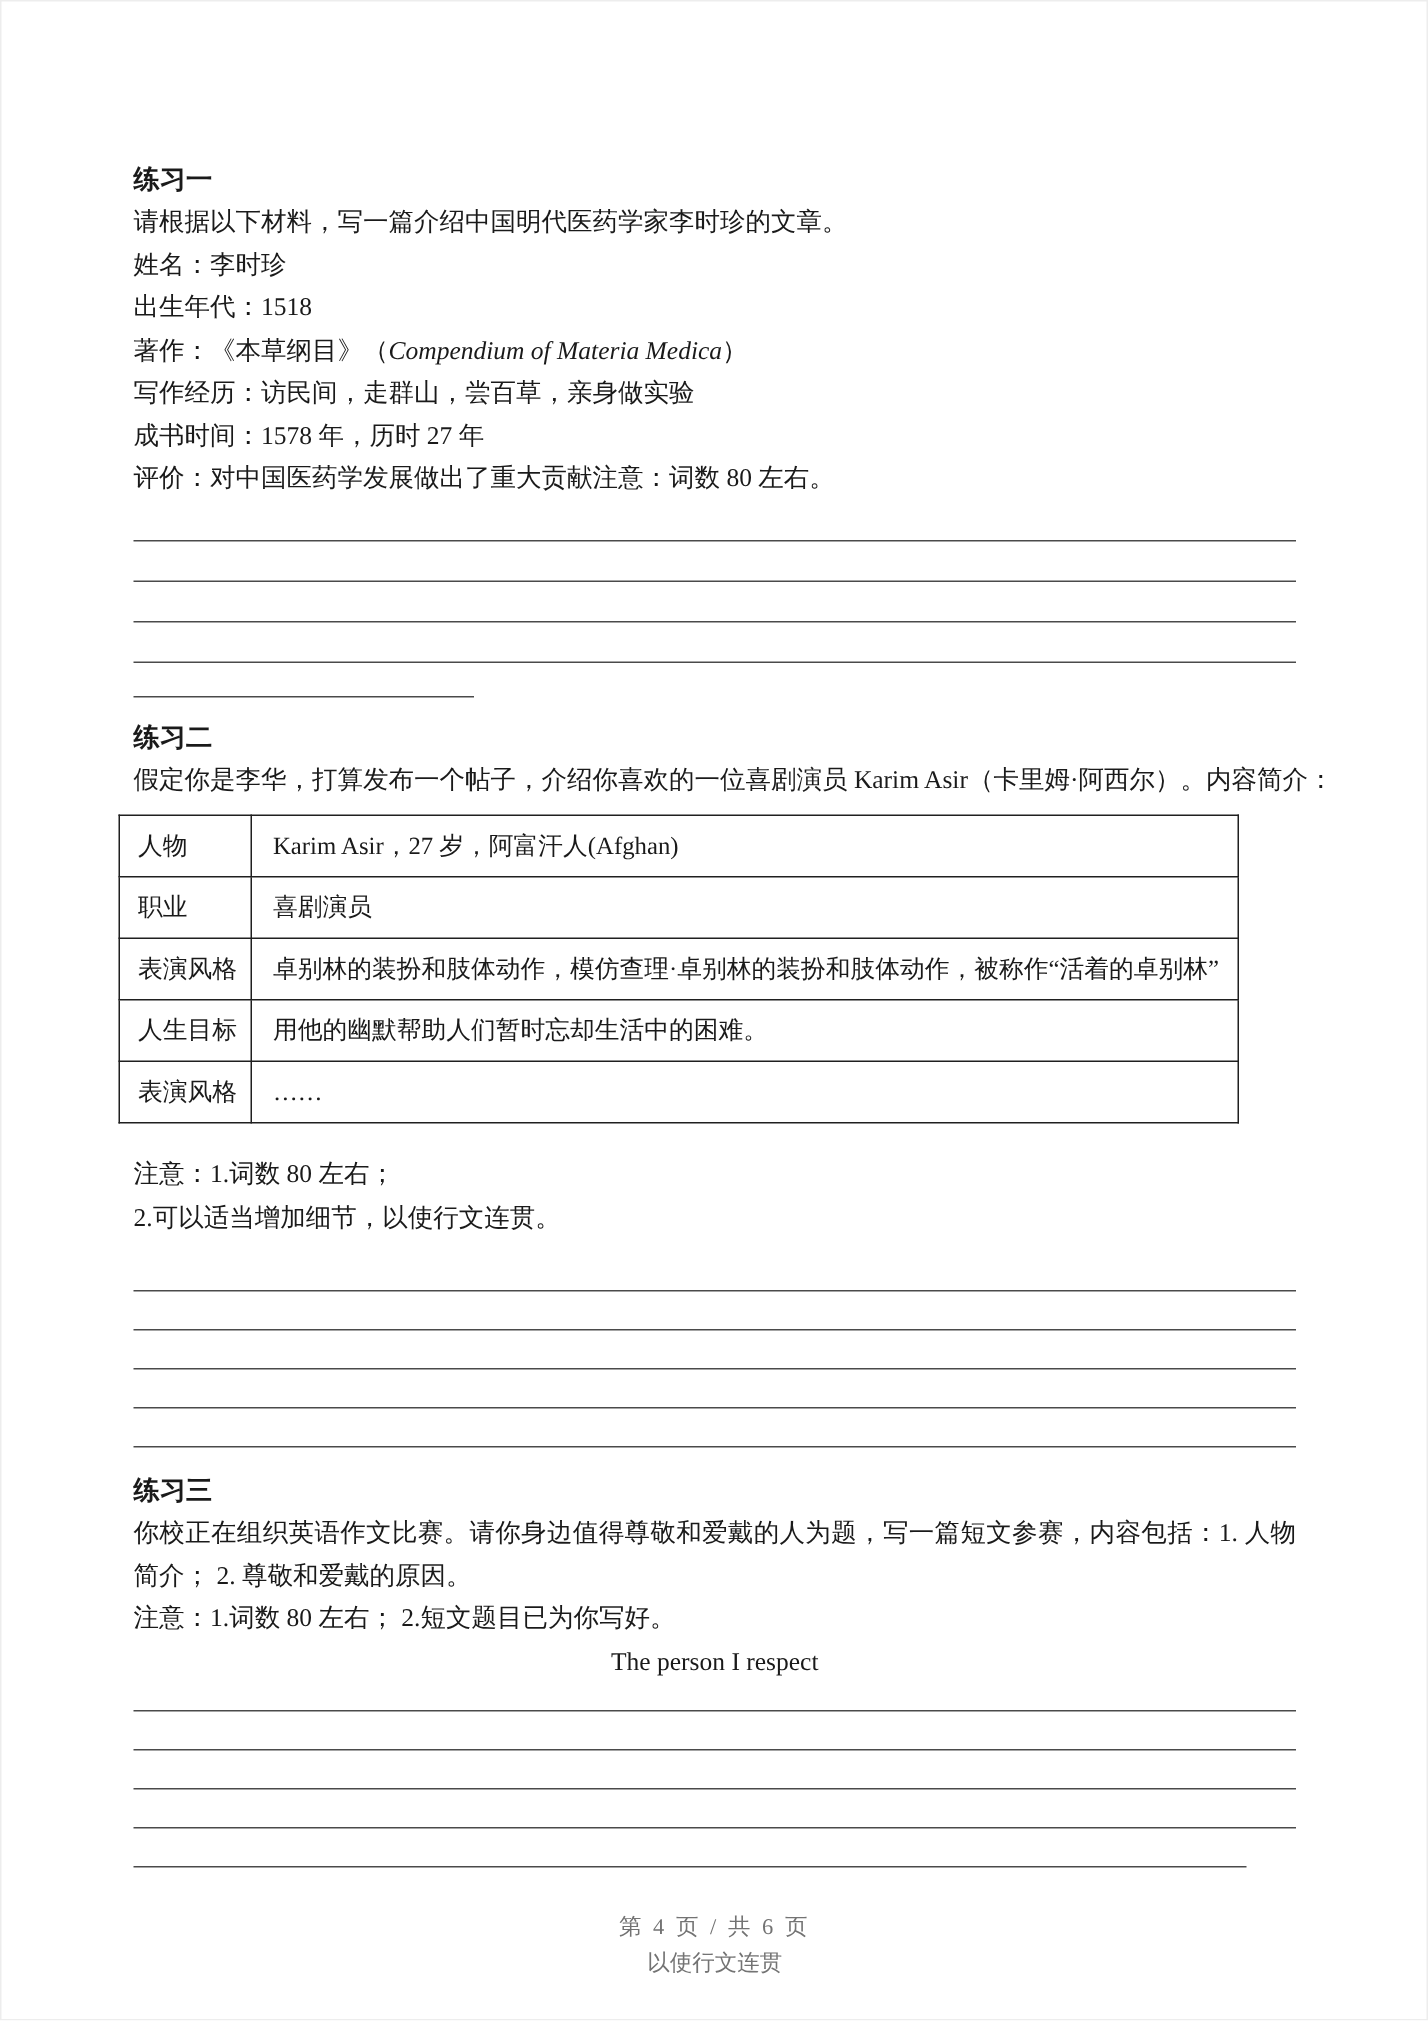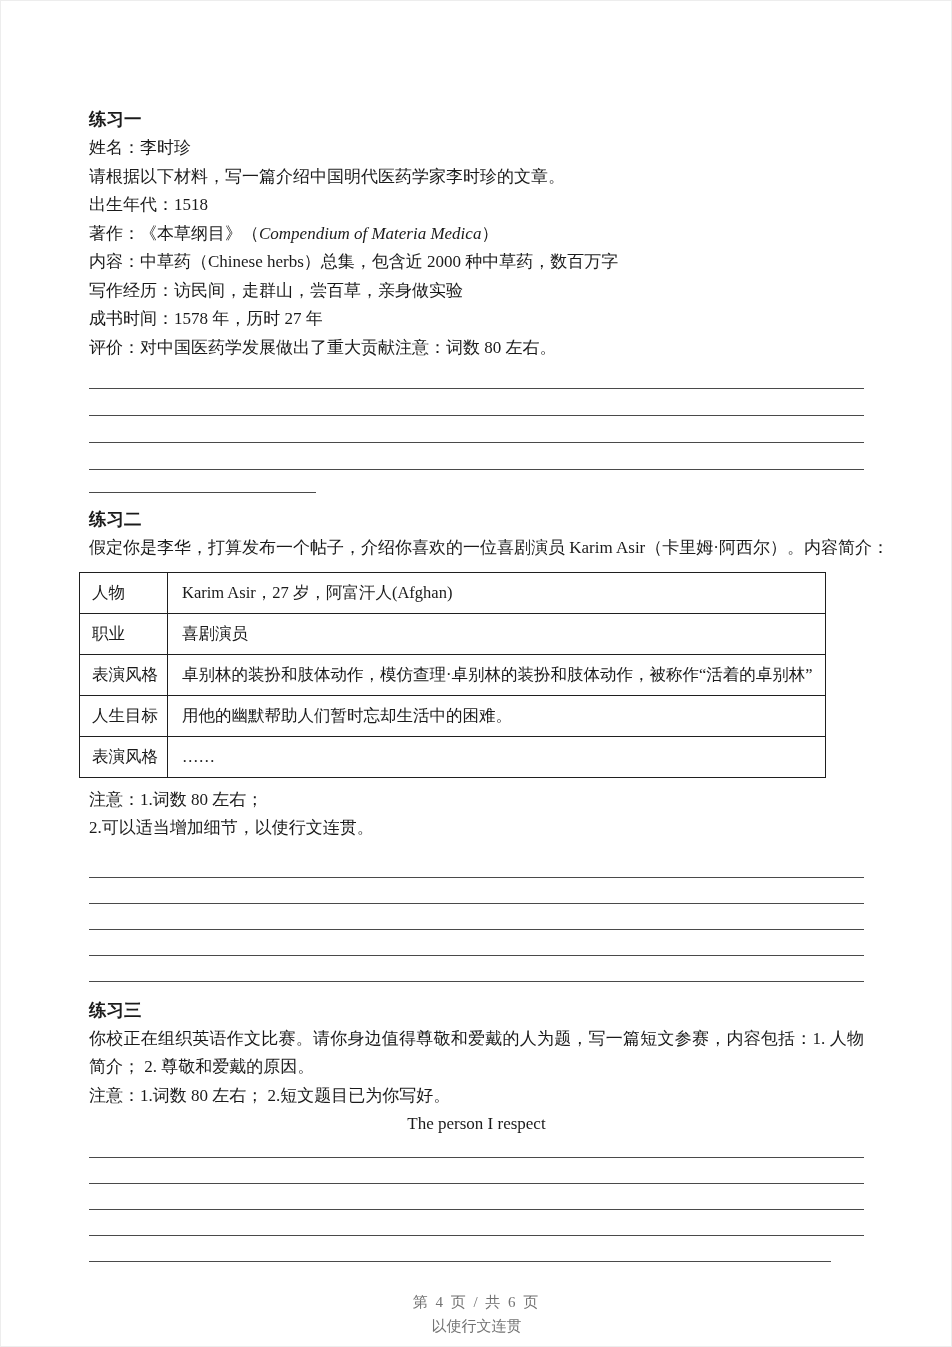--- a/index.html
+++ b/index.html
@@ -67,21 +67,21 @@
     padding: 0 6px 0 12px;
     box-sizing: border-box;
     overflow: hidden;
   }
   table.info-table td.col-label { width: 88px; }
   table.info-table td.col-value { padding-left: 14px; }
 
   .mt12 { margin-top: 12px; }
   .mt14 { margin-top: 14px; }
   .mt9  { margin-top: 9px; }
-  .mt8  { margin-top: 8px; }
+  .mt8  { margin-top: 20px; }
 
   .essay-title {
     font-size: 17px;
     line-height: 28.5px;
     text-align: center;
     margin: 0;
   }
   .footer {
     margin-top: 28px;
     text-align: center;
@@ -91,25 +91,24 @@
   }
   .footer .pageno { letter-spacing: 2px; }
 </style>
 </head>
 <body>
 
 <div class="page">
   <div class="content">
 
     <p class="ex-title">练习一</p>
+    <p class="bodyline">请根据以下材料，写一篇介绍中国明代医药学家李时珍的文章。</p>
     <p class="bodyline">姓名：李时珍</p>
-    <p class="bodyline">请根据以下材料，写一篇介绍中国明代医药学家李时珍的文章。</p>
     <p class="bodyline">出生年代：1518</p>
     <p class="bodyline"><span>著作：《本草纲目》（</span><em class="booktitle">Compendium of Materia Medica</em><span>）</span></p>
-    <p class="bodyline">内容：中草药（Chinese herbs）总集，包含近 2000 种中草药，数百万字</p>
     <p class="bodyline">写作经历：访民间，走群山，尝百草，亲身做实验</p>
     <p class="bodyline">成书时间：1578 年，历时 27 年</p>
     <p class="bodyline">评价：对中国医药学发展做出了重大贡献注意：词数 80 左右。</p>
 
     <div>
       <div class="wline"></div>
       <div class="wline"></div>
       <div class="wline"></div>
       <div class="wline"></div>
       <div class="wline short1"></div>

